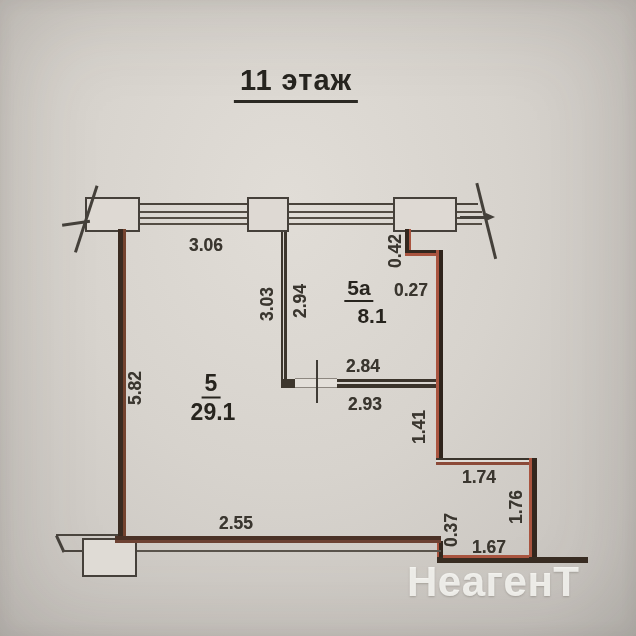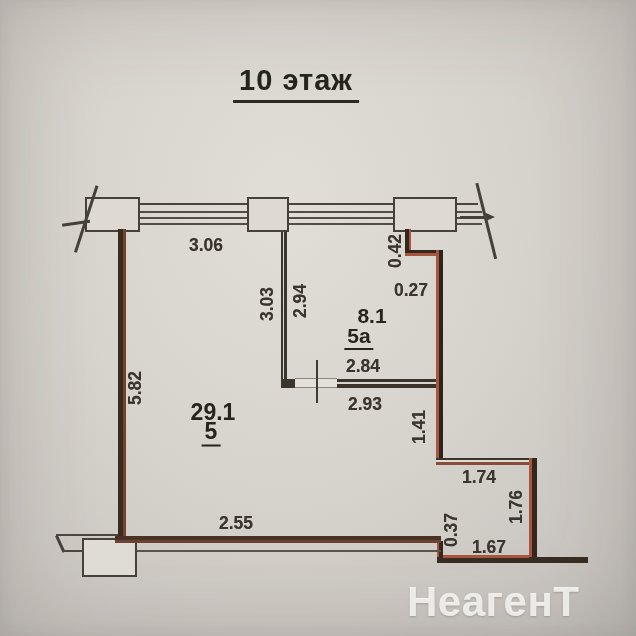--- a/index.html
+++ b/index.html
@@ -20,54 +20,53 @@
   .dim{
     position:absolute;transform:translate(-50%,-50%);
     font-size:17.5px;font-weight:bold;color:#3a362f;white-space:nowrap;
     text-shadow:0 0 0.6px rgba(58,54,47,0.55);
   }
   .dim.rot{transform:translate(-50%,-50%) rotate(-90deg);}
   .room-label{
     position:absolute;transform:translate(-50%,-50%);
     font-weight:bold;color:#27241e;white-space:nowrap;text-align:center;
   }
-  .room-label.num{border-bottom:2.5px solid #27241e;padding:0 3px 0 3px;margin-top:48px;}
+  .room-label.num{border-bottom:2.5px solid #27241e;padding:0 3px 0 3px;}
   .wall{position:absolute;}
   .pier{position:absolute;background:#ded9d3;border:2px solid #45403a;box-sizing:border-box;}
   .win{
     position:absolute;
     background:linear-gradient(to bottom,
       transparent 0 6px,#544d44 6px 8px,
       transparent 8px 12px,#544d44 12px 14px,
       transparent 14px 18px,#544d44 18px 20px,transparent 20px);
   }
   .brk{position:absolute;background:#44403a;transform:translate(-50%,-50%) rotate(18deg);}
   .brk.neg{transform:translate(-50%,-50%) rotate(-14deg);}
   .brk.slant{transform:translate(-50%,-50%) rotate(-25deg);}
   .arrow-r{
     position:absolute;width:0;height:0;
     border-left:9px solid #44403a;border-top:4px solid transparent;border-bottom:4px solid transparent;
   }
   .wm{position:absolute;color:rgba(253,252,249,0.78);z-index:20;}
   .wm-brand{
     font-size:42px;font-weight:bold;letter-spacing:0.5px;
     text-shadow:0 1px 2px rgba(92,86,78,0.35), 0 0 1px rgba(255,255,255,0.4);
-    margin-top:20px;
   }
   .wm-tagline{
     font-size:11px;letter-spacing:0.34em;color:rgba(250,249,246,0.8);
     text-shadow:0 1px 1px rgba(92,86,78,0.3);
   }
 </style>
 </head>
 <body>
 
 <div class="photo">
 
-  <div class="title" style="left:296px;top:64px;">10 этаж</div>
+  <div class="title" style="left:296px;top:64px;">11 этаж</div>
 
   <div class="wall" style="left:85px;top:203px;width:393px;height:2px;background:#4a443c;"></div>
   <div class="win" style="left:140px;top:205px;width:107px;height:24px;"></div>
   <div class="win" style="left:289px;top:205px;width:104px;height:24px;"></div>
   <div class="win" style="left:457px;top:205px;width:25px;height:24px;"></div>
   <div class="pier" style="left:85px;top:197px;width:55px;height:35px;"></div>
   <div class="pier" style="left:247px;top:197px;width:42px;height:35px;"></div>
   <div class="pier" style="left:393px;top:197px;width:64px;height:35px;"></div>
   <div class="wall" style="left:85px;top:229px;width:397px;height:5px;background:linear-gradient(to bottom,#46312
 7 60%,#84493a 100%);"></div>

